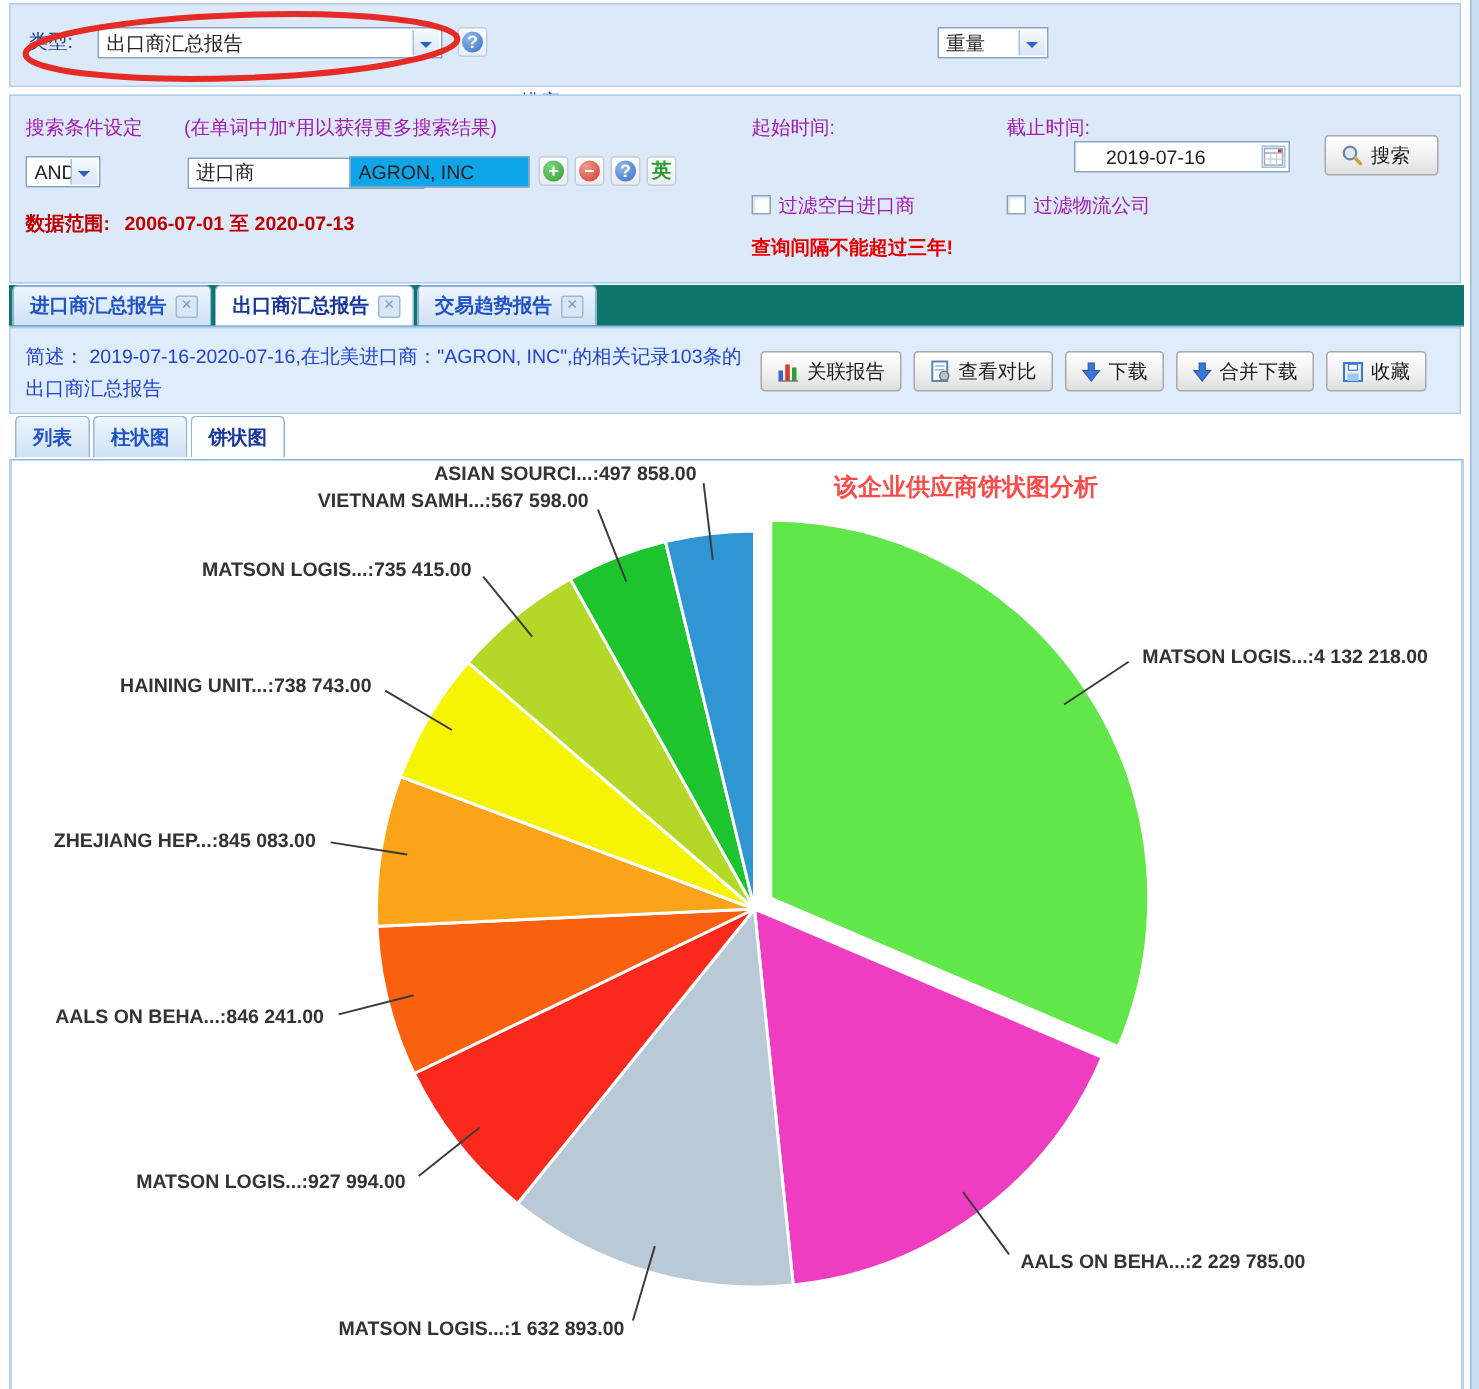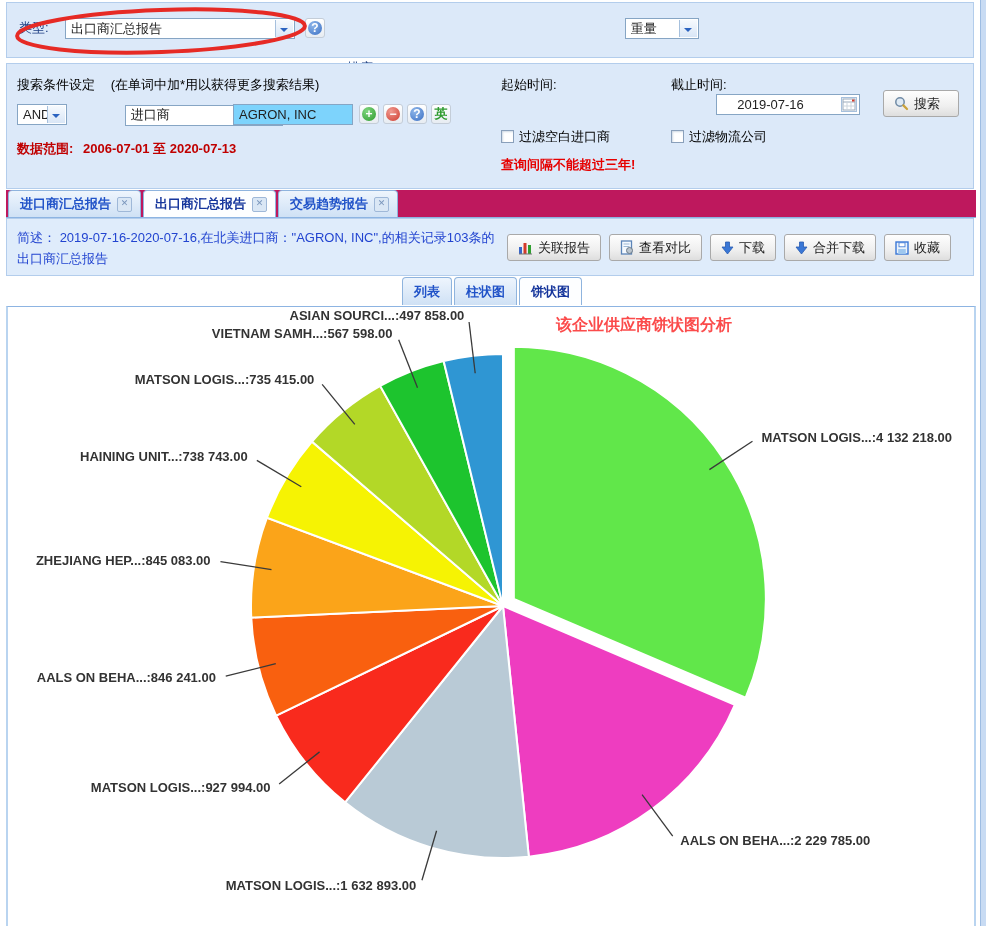--- a/index.html
+++ b/index.html
@@ -4,34 +4,34 @@
 <style>
   html,body{margin:0;padding:0;}
   body{width:986px;height:926px;background:#fff;font-family:"Liberation Sans","DejaVu Sans",sans-serif;
        font-size:13px;color:#1c3e82;overflow:hidden;}
   .page{position:relative;width:986px;height:926px;}
   .abs{position:absolute;}
   
   .panel{position:absolute;left:6px;width:968px;background:#dce9f9;border:1px solid #b3cdec;box-sizing:border-box;}
   .p1{top:2px;height:56px;}
   .p2{top:63px;height:126px;}
-  .tabbar{position:absolute;left:6px;top:190px;width:970px;height:28px;background:#be185d;border-bottom:1px solid #8db4e2;box-sizing:border-box;}
+  .tabbar{position:absolute;left:6px;top:190px;width:970px;height:28px;background:#0f766e;border-bottom:1px solid #8db4e2;box-sizing:border-box;}
   .sum{top:218px;height:58px;background:#dfecfb;}
   .viewbar{position:absolute;left:6px;top:277px;width:970px;height:29px;background:#fff;box-sizing:border-box;}
   .chart{position:absolute;left:6px;top:306px;width:970px;height:620px;background:#fff;
          border-left:2px solid #b9d4f0;border-right:2px solid #b9d4f0;border-top:1px solid #8db4e2;box-sizing:border-box;}
   .rstrip{position:absolute;left:980px;top:0;width:6px;height:926px;background:#c8dbf3;border-left:1px solid #9dbce2;}
   
-  .lbl{color:#000000;white-space:nowrap;}
+  .lbl{color:#a21caf;white-space:nowrap;}
   .sel{position:relative;background:#fff;border:1px solid #86a5c4;height:21px;box-sizing:border-box;
        display:inline-flex;align-items:center;padding:0 20px 0 5px;color:#222;}
   .sel .arrowbtn{position:absolute;right:1px;top:1px;bottom:1px;width:17px;
        background:linear-gradient(#f6fafe,#d9e6f6);border-left:1px solid #a6c0dd;}
   .sel .arrowbtn::after{content:"";position:absolute;left:4px;top:8px;border:4px solid transparent;border-top-color:#2b63c0;}
-  .inp{background:#7dd3fc;border:1px solid #86a5c4;height:21px;box-sizing:border-box;
+  .inp{background:#0ea5e9;border:1px solid #86a5c4;height:21px;box-sizing:border-box;
        display:inline-flex;align-items:center;padding:0 5px;color:#222;}
   .icobtn{width:20px;height:20px;border:1px solid #c4cdd8;border-radius:3px;background:linear-gradient(#ffffff,#e7ecf2);
        display:inline-flex;align-items:center;justify-content:center;box-sizing:border-box;}
   .circle{width:14px;height:14px;border-radius:50%;color:#fff;font-weight:bold;font-size:12px;line-height:14px;text-align:center;}
   .c-green{background:radial-gradient(circle at 35% 30%,#7fd67f,#2e9b2e);}
   .c-red{background:radial-gradient(circle at 35% 30%,#f09a91,#cf3b2e);}
   .c-blue{background:radial-gradient(circle at 35% 30%,#8fb7ea,#3a6fc4);}
   .en-txt{color:#2e9b2e;font-weight:bold;font-size:13px;}
   .redtxt{color:#c00000;font-weight:bold;}
   .warn{color:#e60000;font-weight:bold;}
@@ -81,21 +81,21 @@
       <span class="arrowbtn"></span>
     </div>
     <svg class="abs" style="left:2px;top:1px;" width="306" height="54">
       <ellipse cx="152" cy="27" rx="144" ry="21" fill="none" stroke="#e62a25" stroke-width="4" transform="rotate(-2 152 27)"></ellipse>
     </svg>
   </div>
 
   <div class="panel p2">
     <div class="abs" style="left:10px;top:12px;">
       <span class="lbl">搜索条件设定</span>
-      <span class="lbl" style="margin-left:12px;">(在单词中加*用以获得更多搜索结果)</span>
+      <span class="lbl" style="margin-left:24px;">(在单词中加*用以获得更多搜索结果)</span>
     </div>
 
     <div class="sel abs" style="left:10px;top:40px;width:50px;">
       <span>AND</span>
       <span class="arrowbtn"></span>
     </div>
     <div class="sel abs" style="left:64px;top:40px;width:158px;">
       <span>进口商</span>
       <span class="arrowbtn"></span>
     </div>
@@ -213,21 +213,21 @@
           <rect x="1" y="1" width="12" height="12" fill="#eaf2fb" stroke="#3a77d6" stroke-width="1.4"></rect>
           <rect x="4" y="1.8" width="6" height="4" fill="#fff" stroke="#3a77d6" stroke-width="0.8"></rect>
           <rect x="3.2" y="8" width="7.6" height="5" fill="#9ec7ef"></rect>
         </svg>
         <span>收藏</span>
       </div>
     </div>
   </div>
 
   <div class="viewbar">
-    <div style="padding-left:4px;display:flex;justify-content:center;">
+    <div style="padding-left:4px;display:flex;">
       <div class="vtab">
           <span>列表</span>
         </div>
       <div class="vtab">
           <span>柱状图</span>
         </div>
       <div class="vtab active">
           <span>饼状图</span>
         </div>
     </div>

